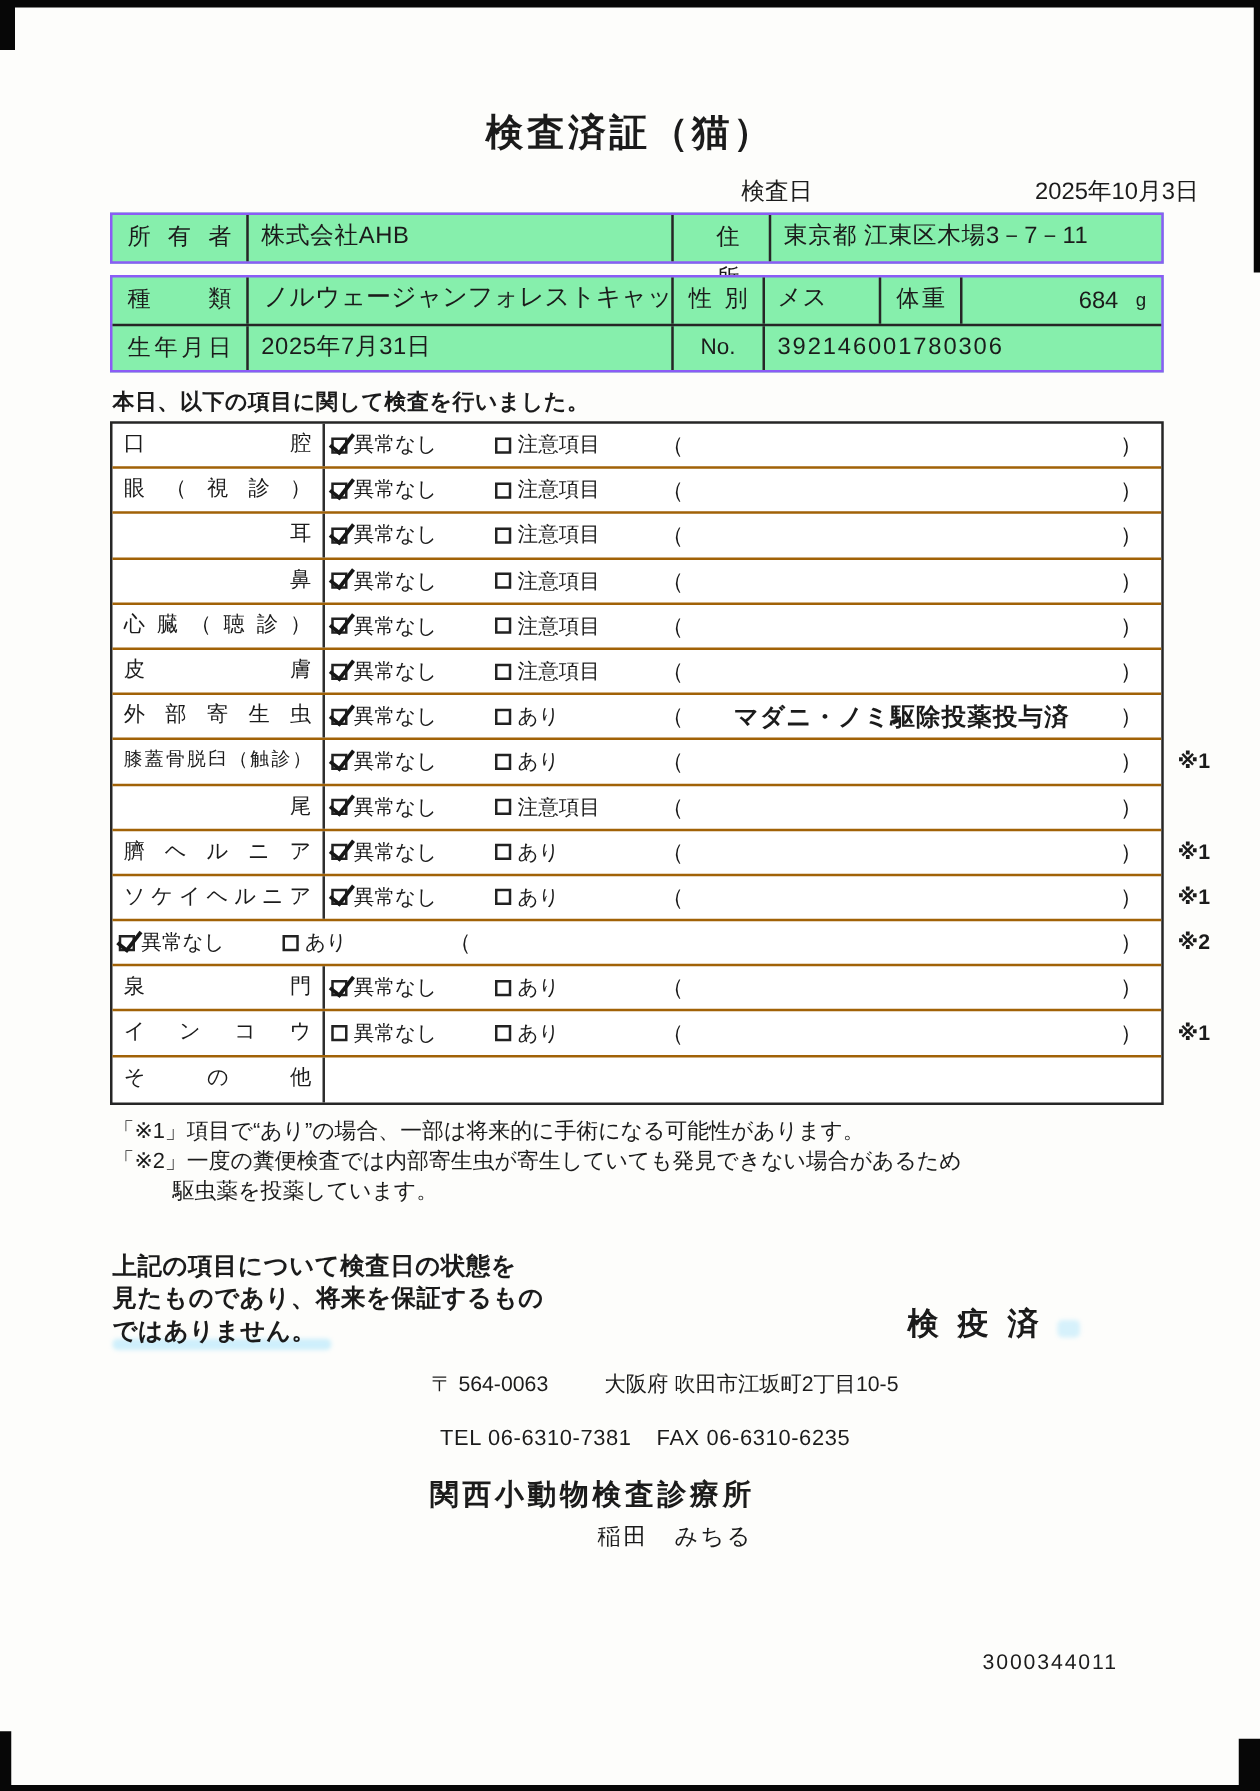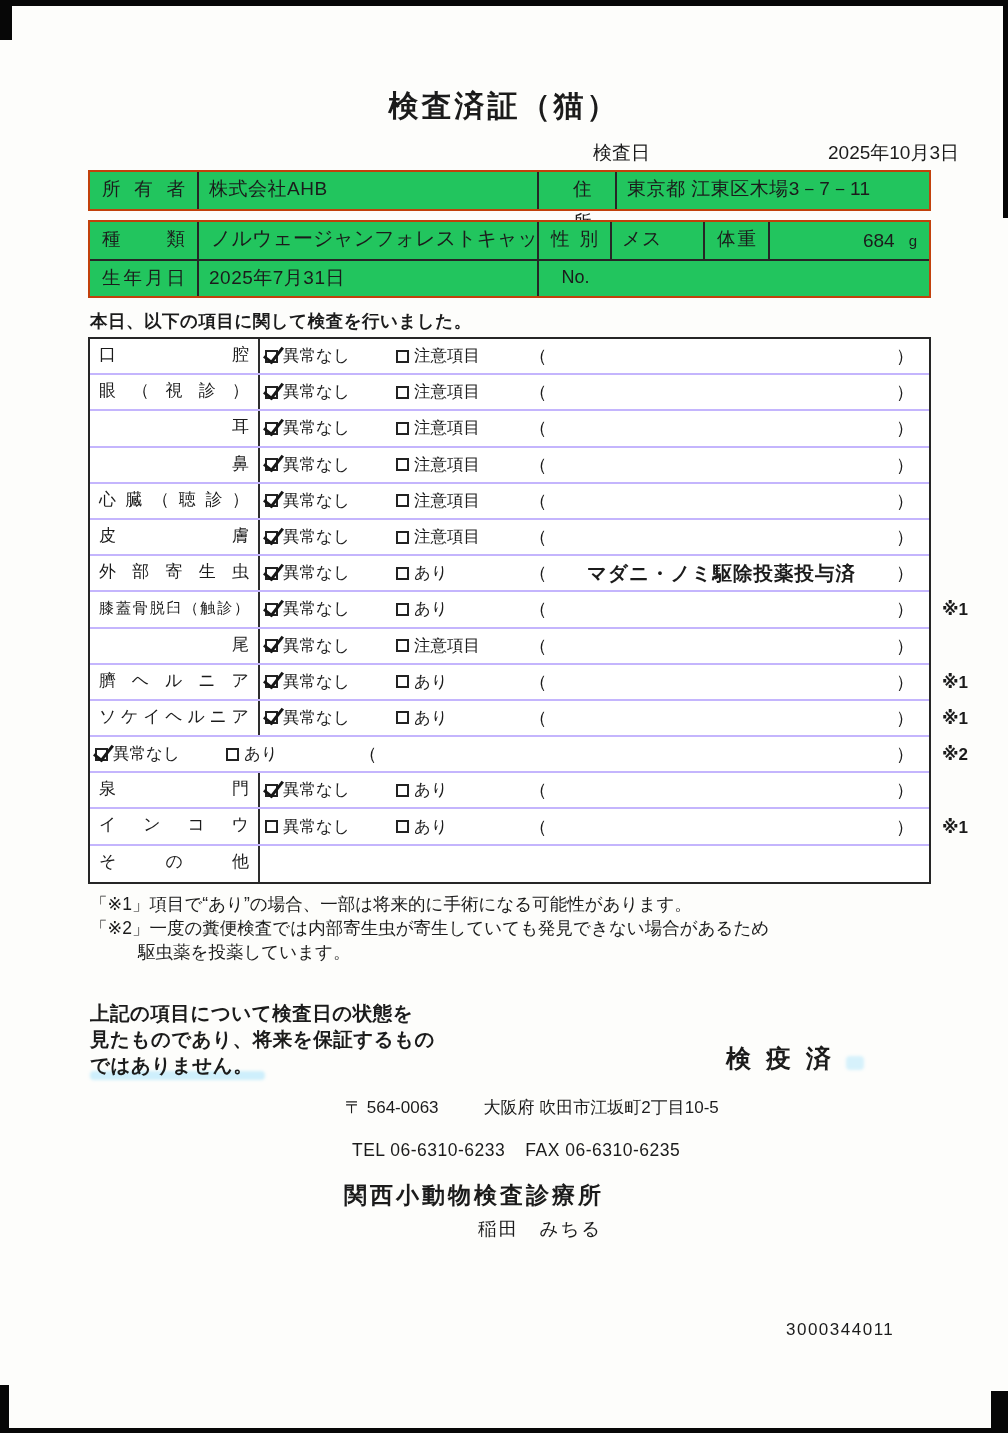--- a/index.html
+++ b/index.html
@@ -20,39 +20,39 @@
   .a-br { right:0; bottom:0; width:17px; height:42px; }
   .smudge { position:absolute; filter:blur(1.5px); border-radius:4px; }
   .sm1 { left:90px; top:1071px; width:175px; height:9px; background:rgba(40,190,255,.22); }
   .sm2 { left:846px; top:1056px; width:18px; height:14px; background:rgba(40,190,255,.18); }
   .sm3 { left:523px; top:823px; width:14px; height:12px; background:rgba(60,170,255,.18); }
 
   .title { left:0; top:86px; width:100%; text-align:center; font-size:30px; font-weight:600; letter-spacing:3px; }
 
   .date-line { left:593px; top:140px; width:366px; display:flex; justify-content:space-between; font-size:19px; }
 
-  .grid-table { left:88px; width:843px; border:2px solid #c2410c; background:#22c55e; }
+  .grid-table { left:88px; width:843px; border:2px solid #8b5cf6; background:#86efac; }
   .trow { display:flex; height:37px; }
   .trow + .trow { border-top:2px solid #262626; }
   .cell { border-right:2px solid #262626; height:100%; }
   .cell:last-child { border-right:none; }
   .hc { text-align:justify; text-align-last:justify; padding:0 12px; line-height:33px; font-size:18.5px; }
   .vc { padding:0 10px; line-height:33px; font-size:19px; letter-spacing:.5px; white-space:nowrap; overflow:hidden; }
   .w109 { width:109px; } .w340 { width:340px; } .w78 { width:78px;padding-left:34px; }
   .w73 { width:73px; } .w93 { width:93px; } .w65 { width:65px; }
   .fgrow { flex:1; }
   .breed { font-size:20px; letter-spacing:0;padding-left:12px; }
   .nocell { text-align:center; text-align-last:center; font-size:18px; line-height:33px; }
   .weightcell { display:flex; align-items:center; justify-content:flex-end; gap:14px; padding-right:12px; }
   .weightcell .unit { font-size:15px; }
 
   .intro { left:90px; top:309px; font-size:17.5px; font-weight:600; letter-spacing:.5px; }
 
   .exam { left:88px; top:337px; width:843px; border:2px solid #262626; background:#fff; }
-  .exam-row { position:relative; display:flex; align-items:stretch; height:36.2px; border-bottom:2px solid #c4b5fd; }
+  .exam-row { position:relative; display:flex; align-items:stretch; height:36.2px; border-bottom:2px solid #a16207; }
   .exam-row:last-child { border-bottom:none; }
   .lcell { width:170px; border-right:2px solid #2e2e2e; padding:0 9px; font-size:17px; line-height:32px;
            text-align:justify; text-align-last:justify; overflow:hidden; }
   .lcell.sm { font-size:15px; }
   .ccell { display:flex; align-items:center; }
   .c1 { width:132px; padding-left:5px; }
   .c2 { width:130px; padding-left:4px; }
   .box { position:relative; width:13px; height:13px; border:2px solid #222; margin-right:5px; flex:none; background:#fff; }
   .box.checked::after { content:""; position:absolute; left:1px; top:-9px; width:8px; height:17px;
       border-right:3px solid #161616; border-bottom:3px solid #161616; transform:rotate(38deg); }
@@ -112,20 +112,21 @@
     <div class="cell hc w65">体重</div>
     <div class="cell weightcell fgrow">
       <span style="font-size:19px;">684</span>
       <span class="unit">g</span>
     </div>
   </div>
   <div class="trow">
     <div class="cell hc w109">生年月日</div>
     <div class="cell vc w340">2025年7月31日</div>
     <div class="cell nocell w73">No.</div>
+    <div class="cell vc fgrow" style="letter-spacing:1.5px;">392146001780306</div>
   </div>
 </div>
 
 <div class="abs intro">本日、以下の項目に関して検査を行いました。</div>
 
 <div class="abs exam">
 
   <div class="exam-row">
     <div class="lcell">口腔</div>
     <div class="ccell c1">
@@ -395,18 +396,18 @@
   <div>ではありません。</div>
 </div>
 
 <div class="abs stamp">検疫済</div>
 
 <div class="abs postal-line">
   <span>〒 564-0063</span>
   <span>大阪府 吹田市江坂町2丁目10-5</span>
 </div>
 <div class="abs telfax">
-  <span>TEL 06-6310-6233</span>
+  <span>TEL 06-6310-7381</span>
   <span>FAX 06-6310-6235</span>
 </div>
 <div class="abs clinic-name">関西小動物検査診療所</div>
 <div class="abs person">稲田　みちる</div>
 <div class="abs code">3000344011</div>
 
 </body></html>

